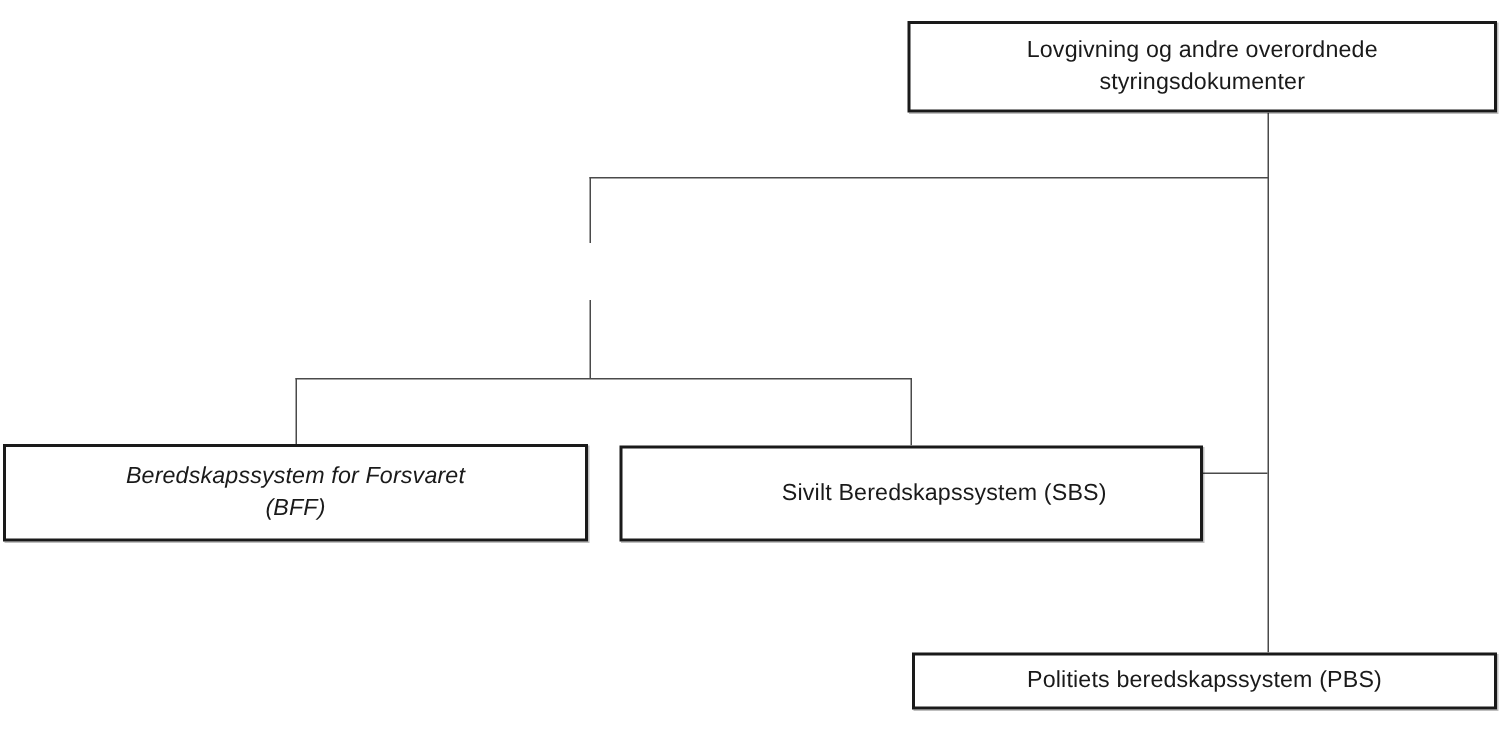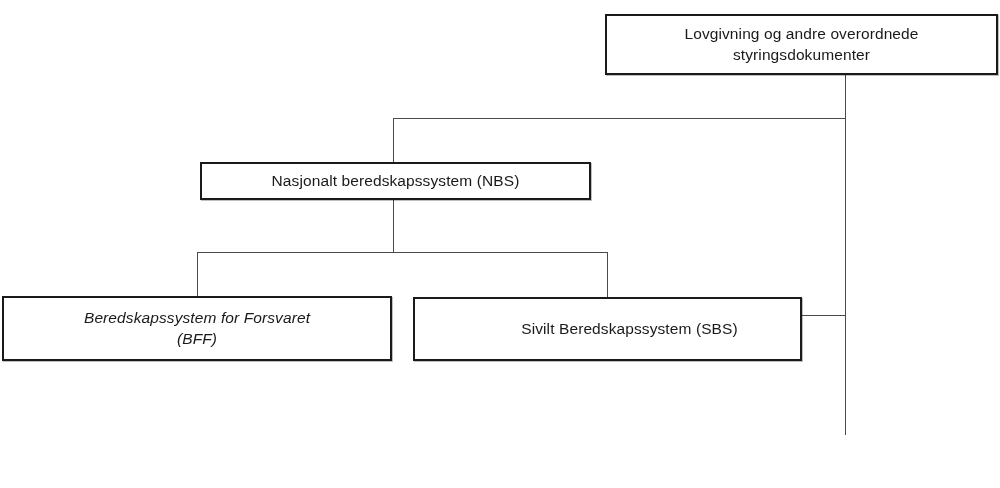--- a/index.html
+++ b/index.html
@@ -69,27 +69,27 @@
   <div class="line" id="line-split-h"></div>
   <div class="line" id="line-bff-drop"></div>
   <div class="line" id="line-sbs-drop"></div>
   <div class="line" id="line-sbs-trunk"></div>
 
   <div class="node" id="node-governing">
     <span class="label">Lovgivning og andre overordnede
 styringsdokumenter</span>
   </div>
 
-  <div class="node" id="node-nbs">
-    <span class="label">Nasjonalt beredskapssystem (NBS)</span>
-  </div>
 
   <div class="node" id="node-bff">
     <span class="label">Beredskapssystem for Forsvaret
 (BFF)</span>
   </div>
 
   <div class="node" id="node-sbs">
     <span class="label">Sivilt Beredskapssystem (SBS)</span>
   </div>
 
+  <div class="node" id="node-pbs">
+    <span class="label">Politiets beredskapssystem (PBS)</span>
+  </div>
 
 </div>
 
 </body></html>

